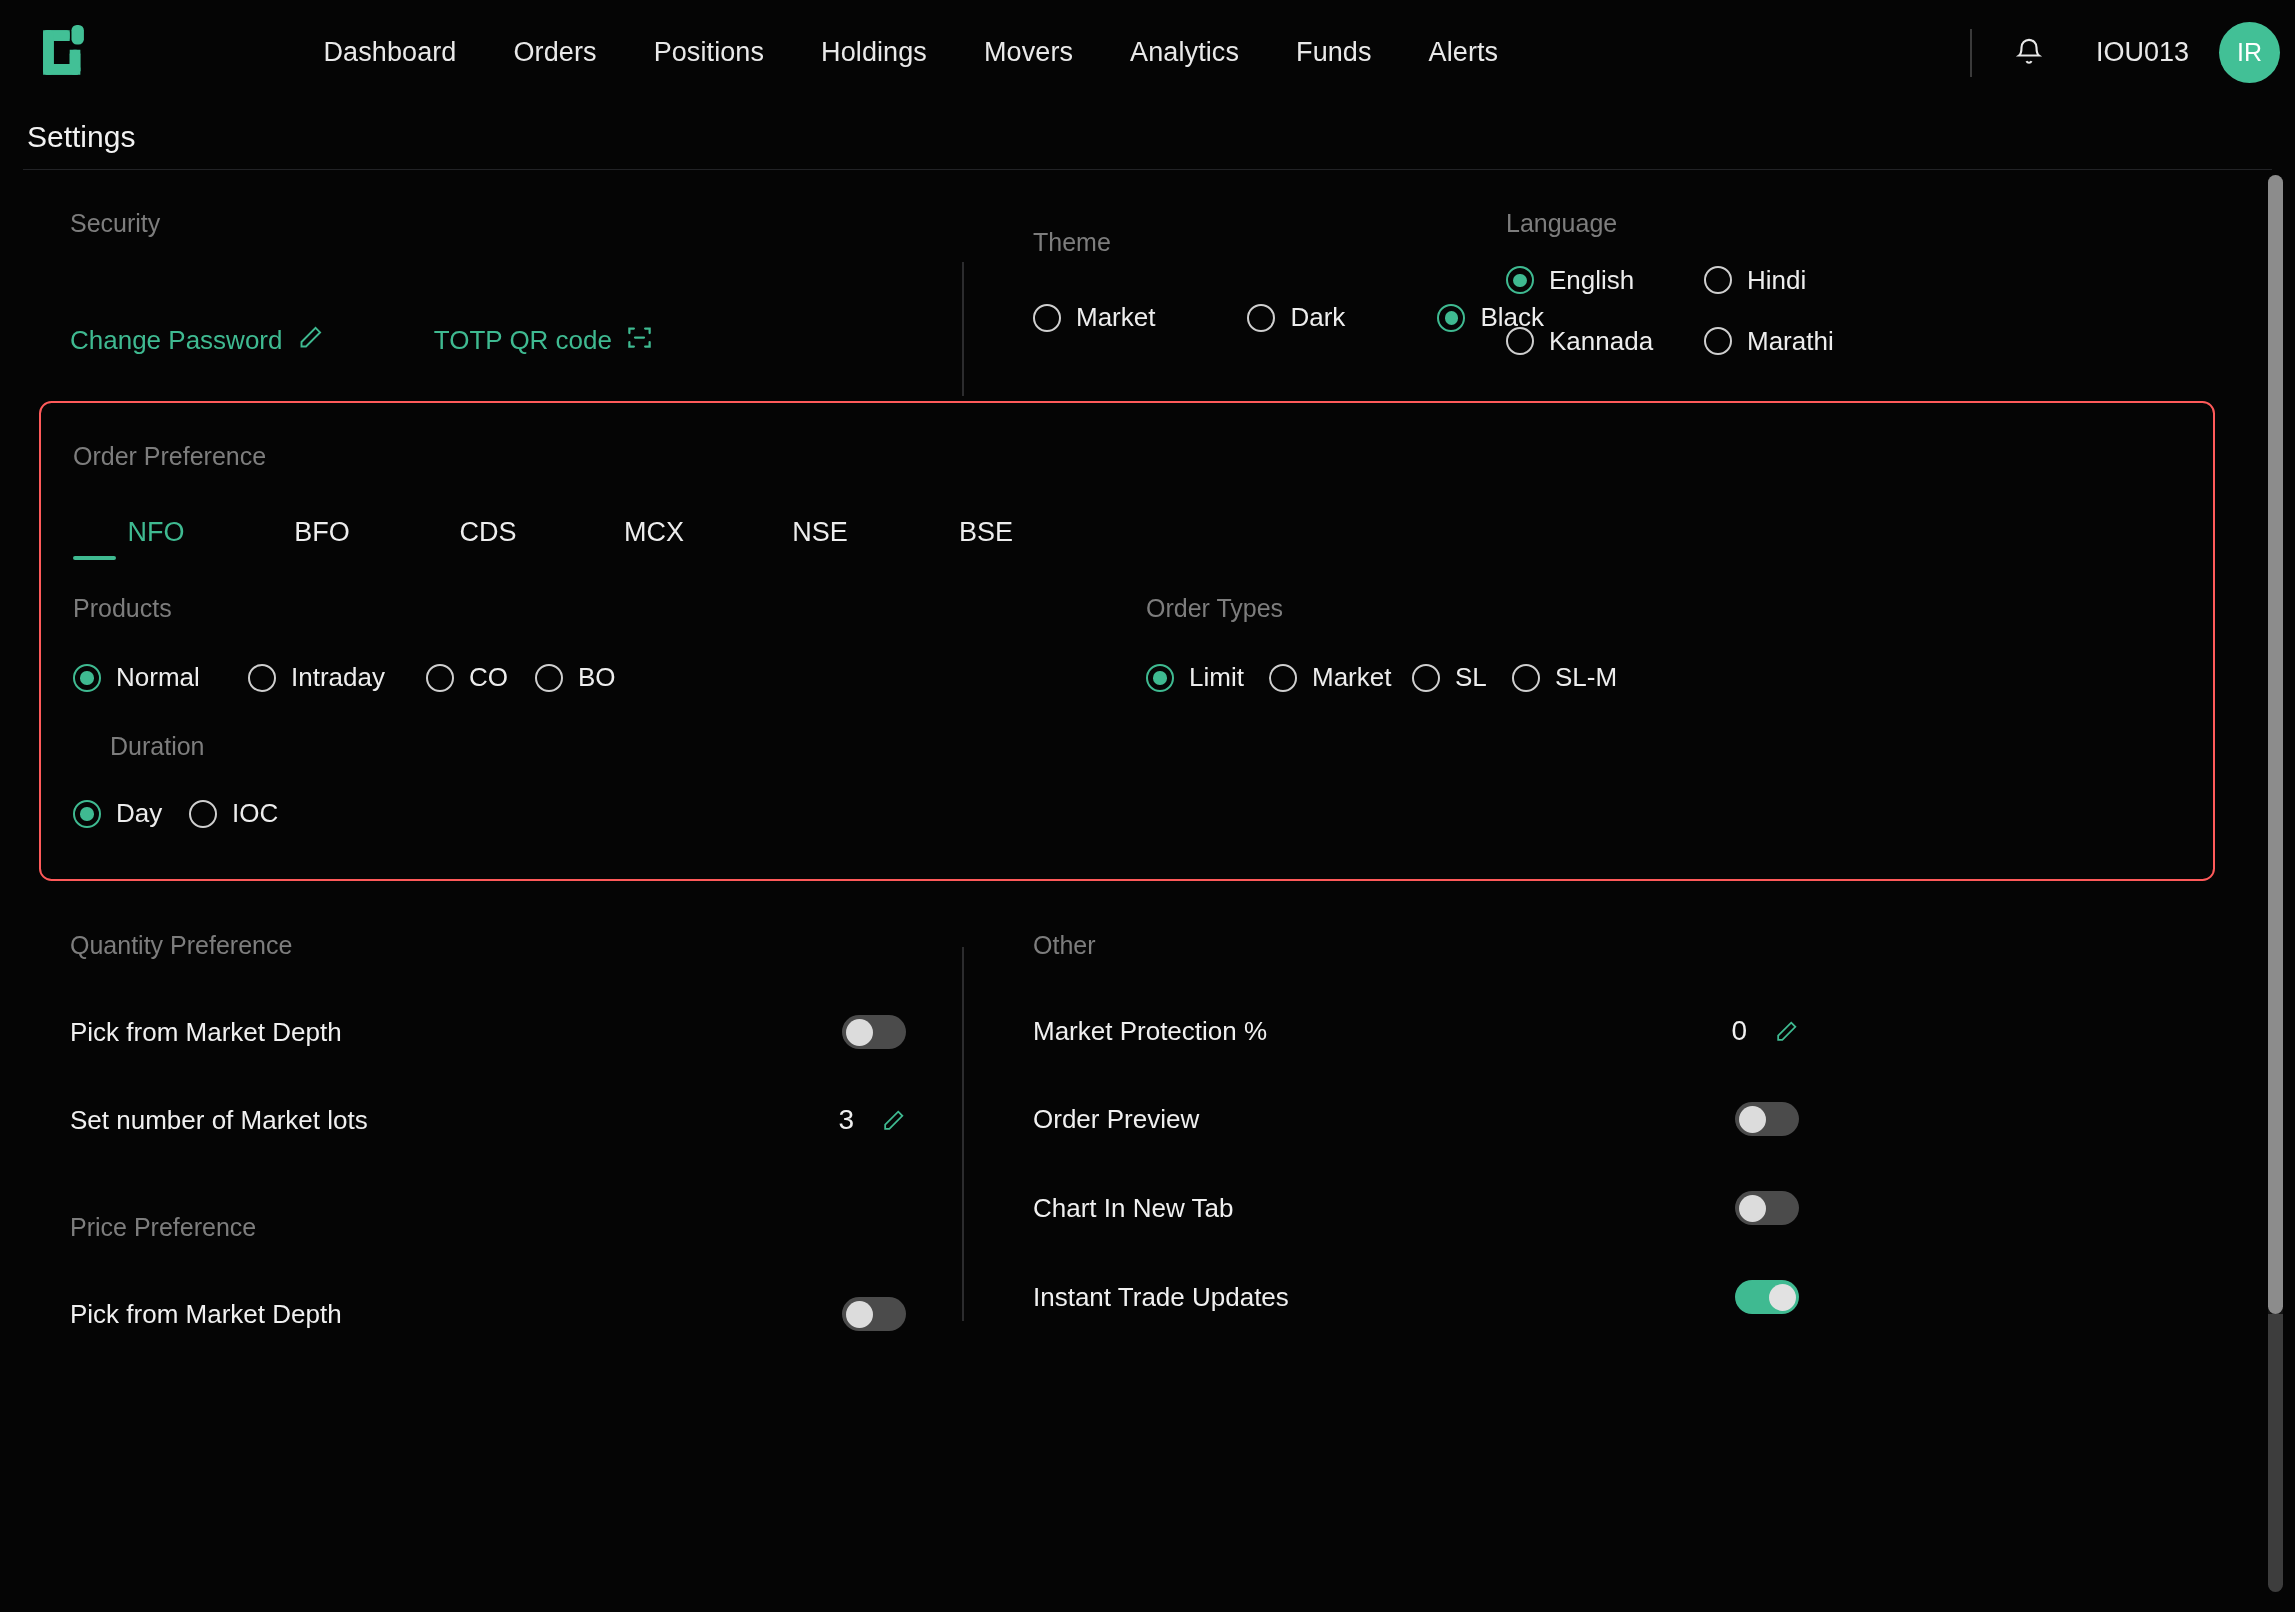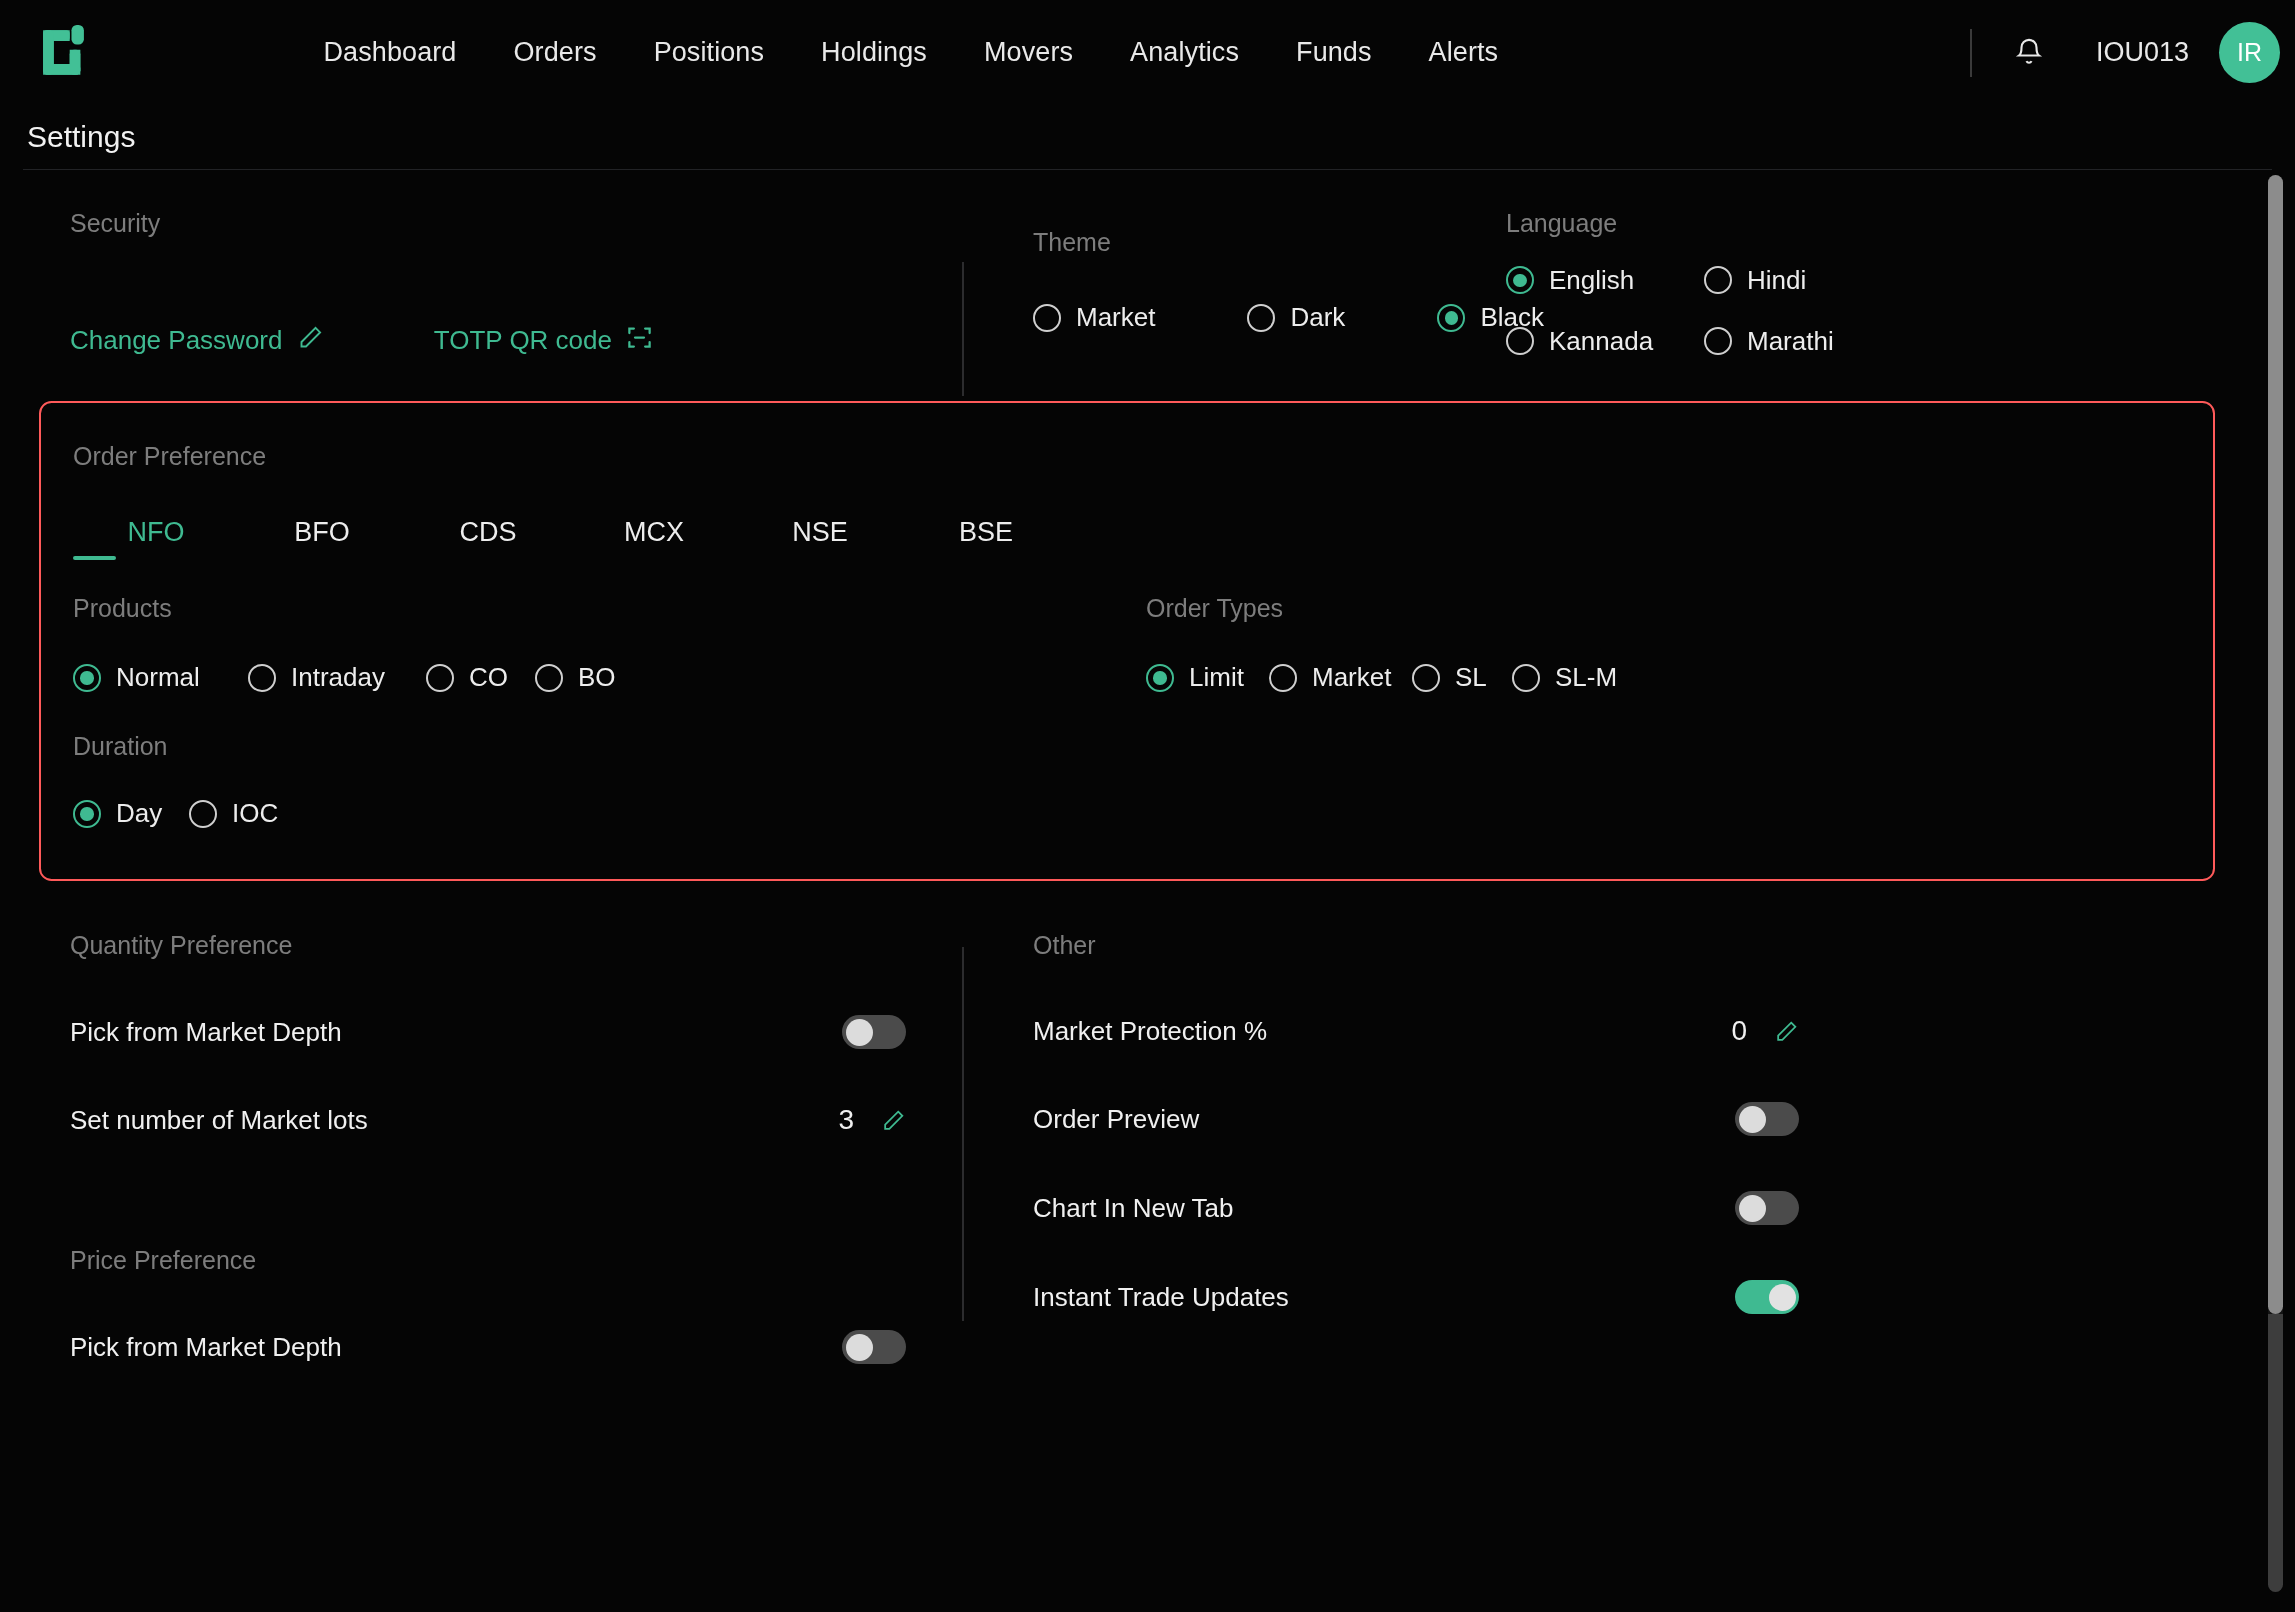--- a/index.html
+++ b/index.html
@@ -146,21 +146,21 @@
     content: ""; position: absolute; left: 0; bottom: 0;
     width: 43px; height: 4.5px; background: #3fba91; border-radius: 2.7px;
   }
   .op-cols { display: flex; margin-top: 34px; }
   .op-left { width: 1073px; }
   .op-right { flex: 1; }
   .op-sub { color: #7d7d7d; font-size: 25px; }
   .prod-radios { margin-top: 39px; }
   .prod-cell { width: 153px; display:flex; }
   .prod-cell.wide { width: 175px; }
-  .dur-label { margin-top: 39px; }
+  .dur-label { margin-top: 39px; margin-left: 37px; }
   .dur-radios { margin-top: 37px; }
   .dur-cell { width: 116px; display:flex; }
 
   
   .row-bottom { display: flex; margin-top: 50px; position: relative; }
   .bot-left { width: 962px; padding-left: 70px; position: relative; }
   .bot-right { padding-left: 71px; position: relative; }
   .vdivider-bot {
     position: absolute; left: 0px; top: 16px;
     width: 1.8px; height: 374px; background: #2c2c2e;
@@ -181,21 +181,21 @@
     position: absolute; top: 3.6px; left: 3.6px;
     width: 27px; height: 27px; border-radius: 50%;
     background: #dcdcdc;
   }
   .toggle.on { background: #3fba91; }
   .toggle.on .knob { left: 34px; background: #e2e2e2; }
   .num-val { color: #f0f0f0; font-size: 28px; margin-right: 27px; }
   .edit-ico { cursor: pointer; display:flex; }
 
   .right-row { width: 766px; }
-  .sec-gap { margin-top: 110px; }
+  .sec-gap { margin-top: 77px; }
 
   
   .scrollbar {
     position: absolute; top: 5.3px; right: 12.5px;
     width: 15px; height: 1417px;
     background: #141414; border-radius: 8px;
   }
   .scroll-thumb {
     position: absolute; top: 0px; left: 0;
     width: 15px; height: 1139px;

